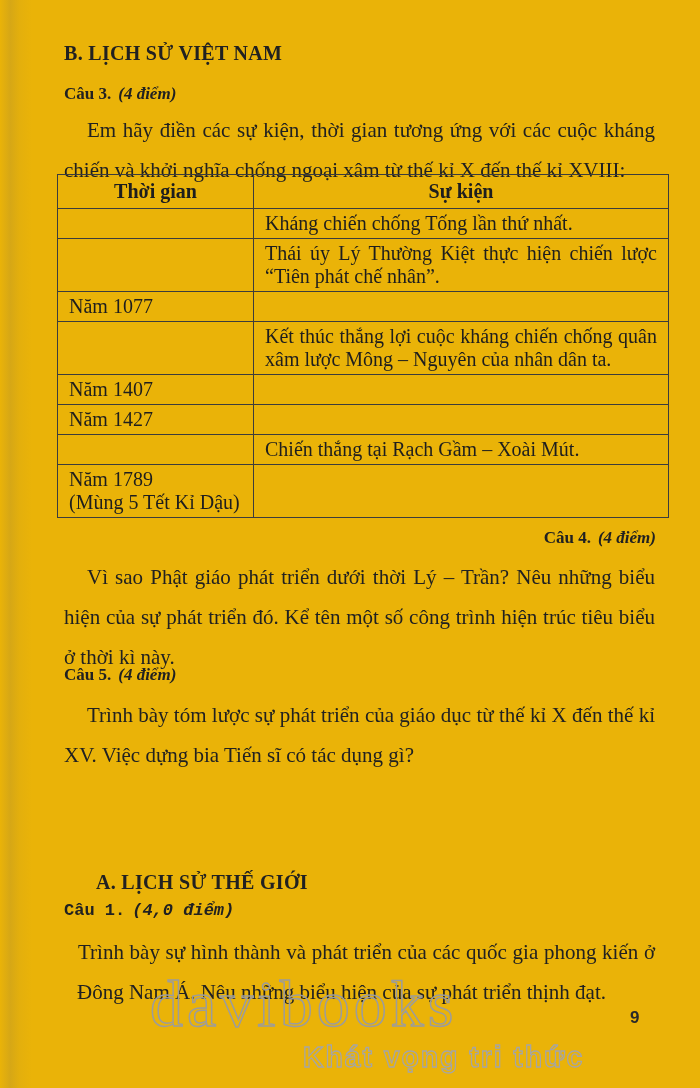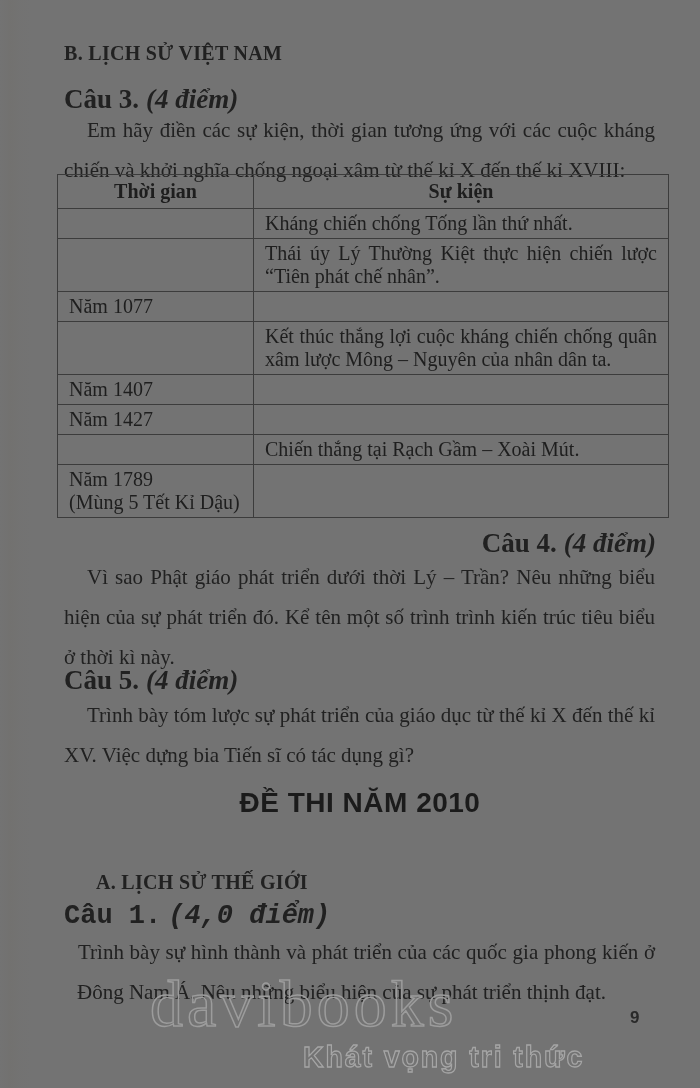--- a/index.html
+++ b/index.html
@@ -6,21 +6,21 @@
   body {
     width:700px; height:1088px;
     background:#ffffff;
     font-family:"Liberation Serif", serif;
     color:#212121;
     -webkit-font-smoothing:antialiased;
   }
   .page {
     position:relative;
     width:700px; height:1088px;
-    background:#737373;
+    background:#eab308;
     overflow:hidden;
   }
   
   .spine-shadow {
     position:absolute; left:0; top:0; bottom:0; width:32px;
     background:linear-gradient(90deg,
       rgba(255,255,255,0) 0%,
       rgba(110,105,95,0.16) 32%,
       rgba(110,105,95,0.05) 62%,
       rgba(110,105,95,0) 100%);
@@ -28,21 +28,21 @@
   }
 
   .abs { position:absolute; }
 
   .section-title {
     left:64px; width:592px;
     font-size:20px; font-weight:bold; letter-spacing:0.3px;
   }
   .cau-heading {
     left:64px; width:592px;
-    font-size:27px; font-weight:bold;
+    font-size:17px; font-weight:bold;
   }
   .cau-heading .points { font-style:italic; margin-left:7px; }
 
   .para {
     left:64px; width:591px;
     font-size:21px; line-height:40px;
     text-align:justify; text-indent:23px;
   }
   .para-shifted {
     left:77px; width:578px;
@@ -160,28 +160,27 @@
         <td class="time-cell">Năm 1789
 (Mùng 5 Tết Kỉ Dậu)</td>
         <td class="event-cell"></td>
       </tr>
     </tbody>
   </table>
 
   <div class="abs cau-heading" style="top:528px;text-align:right;">
     <span>Câu 4.</span><span class="points">(4 điểm)</span>
   </div>
-  <div class="abs para" style="top:557px;">Vì sao Phật giáo phát triển dưới thời Lý – Trần? Nêu những biểu hiện của sự phát triển đó. Kể tên một số trình trình kiến trúc tiêu biểu ở thời kì này.</div>
+  <div class="abs para" style="top:557px;">Vì sao Phật giáo phát triển dưới thời Lý – Trần? Nêu những biểu hiện của sự phát triển đó. Kể tên một số công trình hiện trúc tiêu biểu ở thời kì này.</div>
 
   <div class="abs cau-heading" style="top:665px;">
     <span>Câu 5.</span><span class="points">(4 điểm)</span>
   </div>
   <div class="abs para" style="top:695px;">Trình bày tóm lược sự phát triển của giáo dục từ thế kỉ X đến thế kỉ XV. Việc dựng bia Tiến sĩ có tác dụng gì?</div>
 
-  <div class="abs exam-title">ĐỀ THI NĂM 2010</div>
 
   <div class="abs section-title" style="top:871px;margin-left:32px;">A. LỊCH SỬ THẾ GIỚI</div>
 
   <div class="abs cau-heading" style="top:901px;font-family:Liberation Mono, monospace;">
     <span>Câu 1.</span><span class="points">(4,0 điểm)</span>
   </div>
   <div class="abs para para-shifted" style="top:932px;">Trình bày sự hình thành và phát triển của các quốc gia phong kiến ở Đông Nam Á. Nêu những biểu hiện của sự phát triển thịnh đạt.</div>
 
   <div class="abs watermark-brand">davibooks</div>
   <div class="abs watermark-tagline">Khát vọng tri thức</div>

